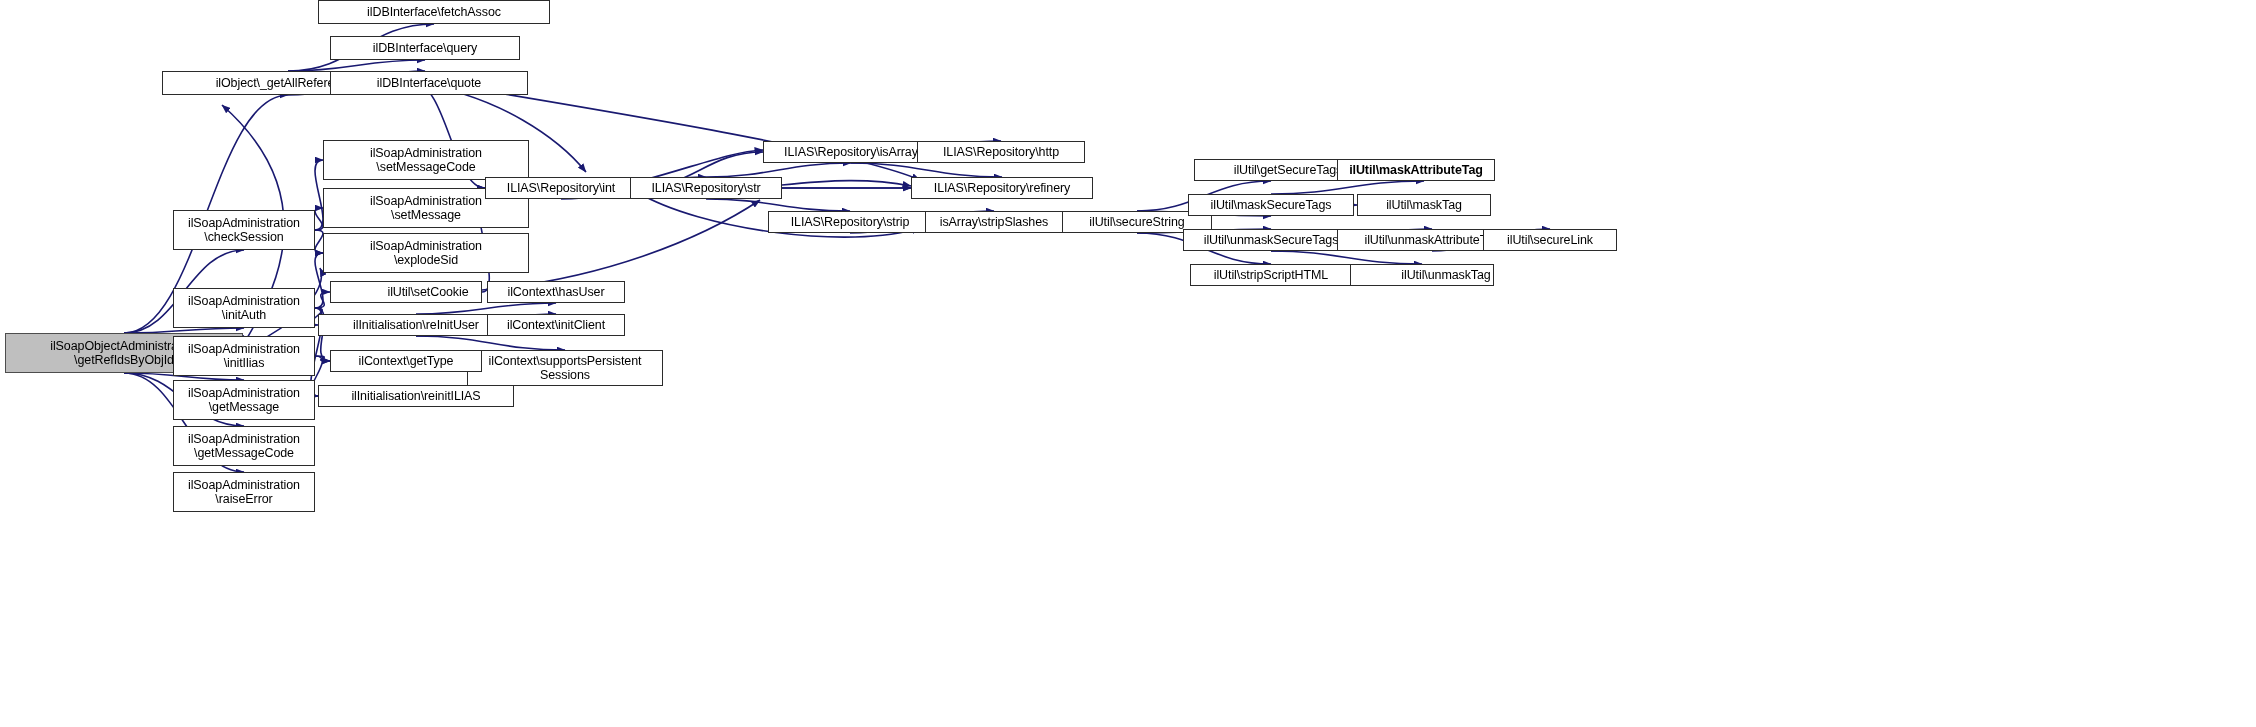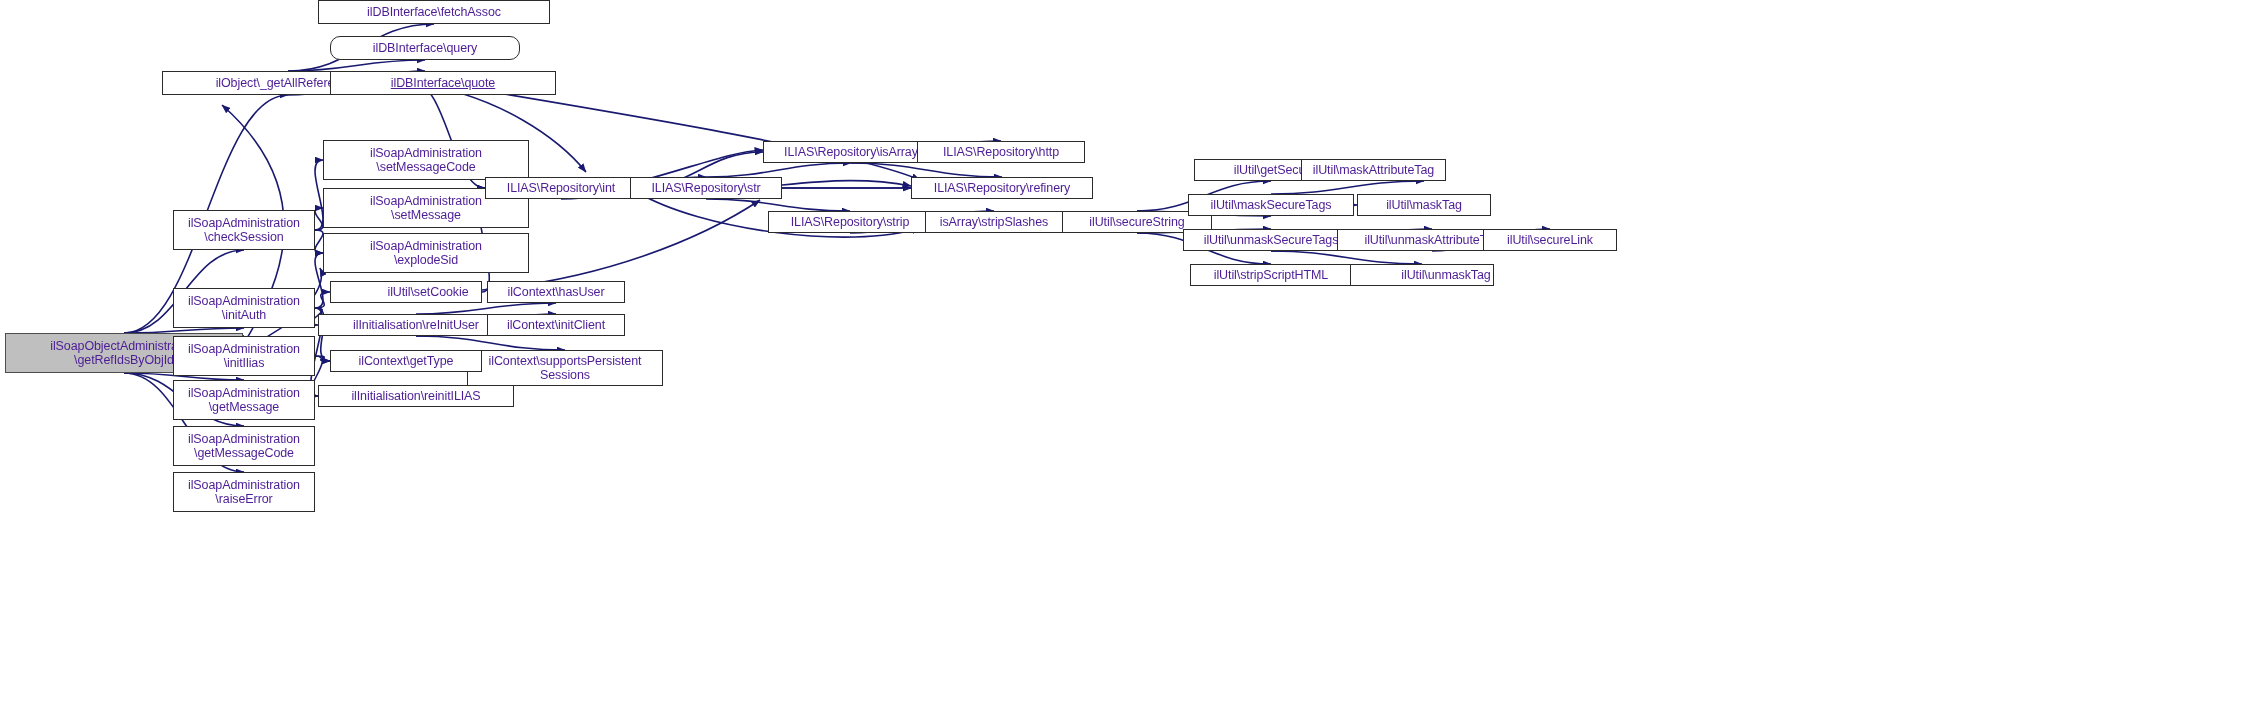--- a/index.html
+++ b/index.html
@@ -21,21 +21,21 @@
     top: 0;
     width: 2256px;
     height: 727px;
     pointer-events: none;
   }
   .node {
     position: absolute;
     box-sizing: border-box;
     border: 1px solid #2b2b2b;
     background: #ffffff;
-    color: #4c1d95;
+    color: #000000;
     display: flex;
     align-items: center;
     justify-content: center;
     text-align: center;
     font-size: 12.5px;
     line-height: 14px;
     letter-spacing: -0.1px;
     white-space: pre-line;
     z-index: 2;
   }
@@ -107,22 +107,22 @@
         <path d="M 637 182 C 700 165 730 152 763 150" marker-end="url(#arrow)"></path>
         <path d="M 637 192 C 700 230 850 250 920 228" marker-end="url(#arrow)"></path>
         <path d="M 782 185 C 830 180 870 178 911 186" marker-end="url(#arrow)"></path>
       </g>
   </svg>
   <div id="node-layer">
       <div class="node root" style="left: 5px; top: 333px; width: 238px; height: 40px;">ilSoapObjectAdministration
 \getRefIdsByObjId</div>
       <div class="node" style="left: 162px; top: 71px; width: 252px; height: 24px;">ilObject\_getAllReferences</div>
       <div class="node" style="left: 318px; top: 0px; width: 232px; height: 24px;">ilDBInterface\fetchAssoc</div>
-      <div class="node" style="left: 330px; top: 36px; width: 190px; height: 24px; border-radius: 10px;">ilDBInterface\query</div>
-      <div class="node" style="left: 330px; top: 71px; width: 226px; height: 24px; text-decoration: underline;">ilDBInterface\quote</div>
+      <div class="node" style="left: 330px; top: 36px; width: 190px; height: 24px;">ilDBInterface\query</div>
+      <div class="node" style="left: 330px; top: 71px; width: 198px; height: 24px;">ilDBInterface\quote</div>
       <div class="node" style="left: 173px; top: 210px; width: 142px; height: 40px;">ilSoapAdministration
 \checkSession</div>
       <div class="node" style="left: 323px; top: 140px; width: 206px; height: 40px;">ilSoapAdministration
 \setMessageCode</div>
       <div class="node" style="left: 323px; top: 188px; width: 206px; height: 40px;">ilSoapAdministration
 \setMessage</div>
       <div class="node" style="left: 323px; top: 233px; width: 206px; height: 40px;">ilSoapAdministration
 \explodeSid</div>
       <div class="node" style="left: 173px; top: 288px; width: 142px; height: 40px;">ilSoapAdministration
 \initAuth</div>
@@ -147,19 +147,19 @@
       <div class="node" style="left: 763px; top: 141px; width: 176px; height: 22px;">ILIAS\Repository\isArray</div>
       <div class="node" style="left: 917px; top: 141px; width: 168px; height: 22px;">ILIAS\Repository\http</div>
       <div class="node" style="left: 911px; top: 177px; width: 182px; height: 22px;">ILIAS\Repository\refinery</div>
       <div class="node" style="left: 768px; top: 211px; width: 164px; height: 22px;">ILIAS\Repository\strip</div>
       <div class="node" style="left: 925px; top: 211px; width: 138px; height: 22px;">isArray\stripSlashes</div>
       <div class="node" style="left: 1062px; top: 211px; width: 150px; height: 22px;">ilUtil\secureString</div>
       <div class="node" style="left: 1194px; top: 159px; width: 154px; height: 22px; padding-left: 34px;">ilUtil\getSecureTags</div>
       <div class="node" style="left: 1188px; top: 194px; width: 166px; height: 22px;">ilUtil\maskSecureTags</div>
       <div class="node" style="left: 1183px; top: 229px; width: 176px; height: 22px;">ilUtil\unmaskSecureTags</div>
       <div class="node" style="left: 1190px; top: 264px; width: 162px; height: 22px;">ilUtil\stripScriptHTML</div>
-      <div class="node" style="left: 1301px; top: 159px; width: 145px; height: 22px;">ilUtil\maskAttributeTag</div>
+      <div class="node" style="left: 1337px; top: 159px; width: 158px; height: 22px; font-weight: bold;">ilUtil\maskAttributeTag</div>
       <div class="node" style="left: 1357px; top: 194px; width: 134px; height: 22px;">ilUtil\maskTag</div>
       <div class="node" style="left: 1337px; top: 229px; width: 190px; height: 22px;">ilUtil\unmaskAttributeTag</div>
       <div class="node" style="left: 1350px; top: 264px; width: 144px; height: 22px; padding-left: 48px;">ilUtil\unmaskTag</div>
       <div class="node" style="left: 1483px; top: 229px; width: 134px; height: 22px;">ilUtil\secureLink</div>
     </div>
 </div>
 
 </body></html>

